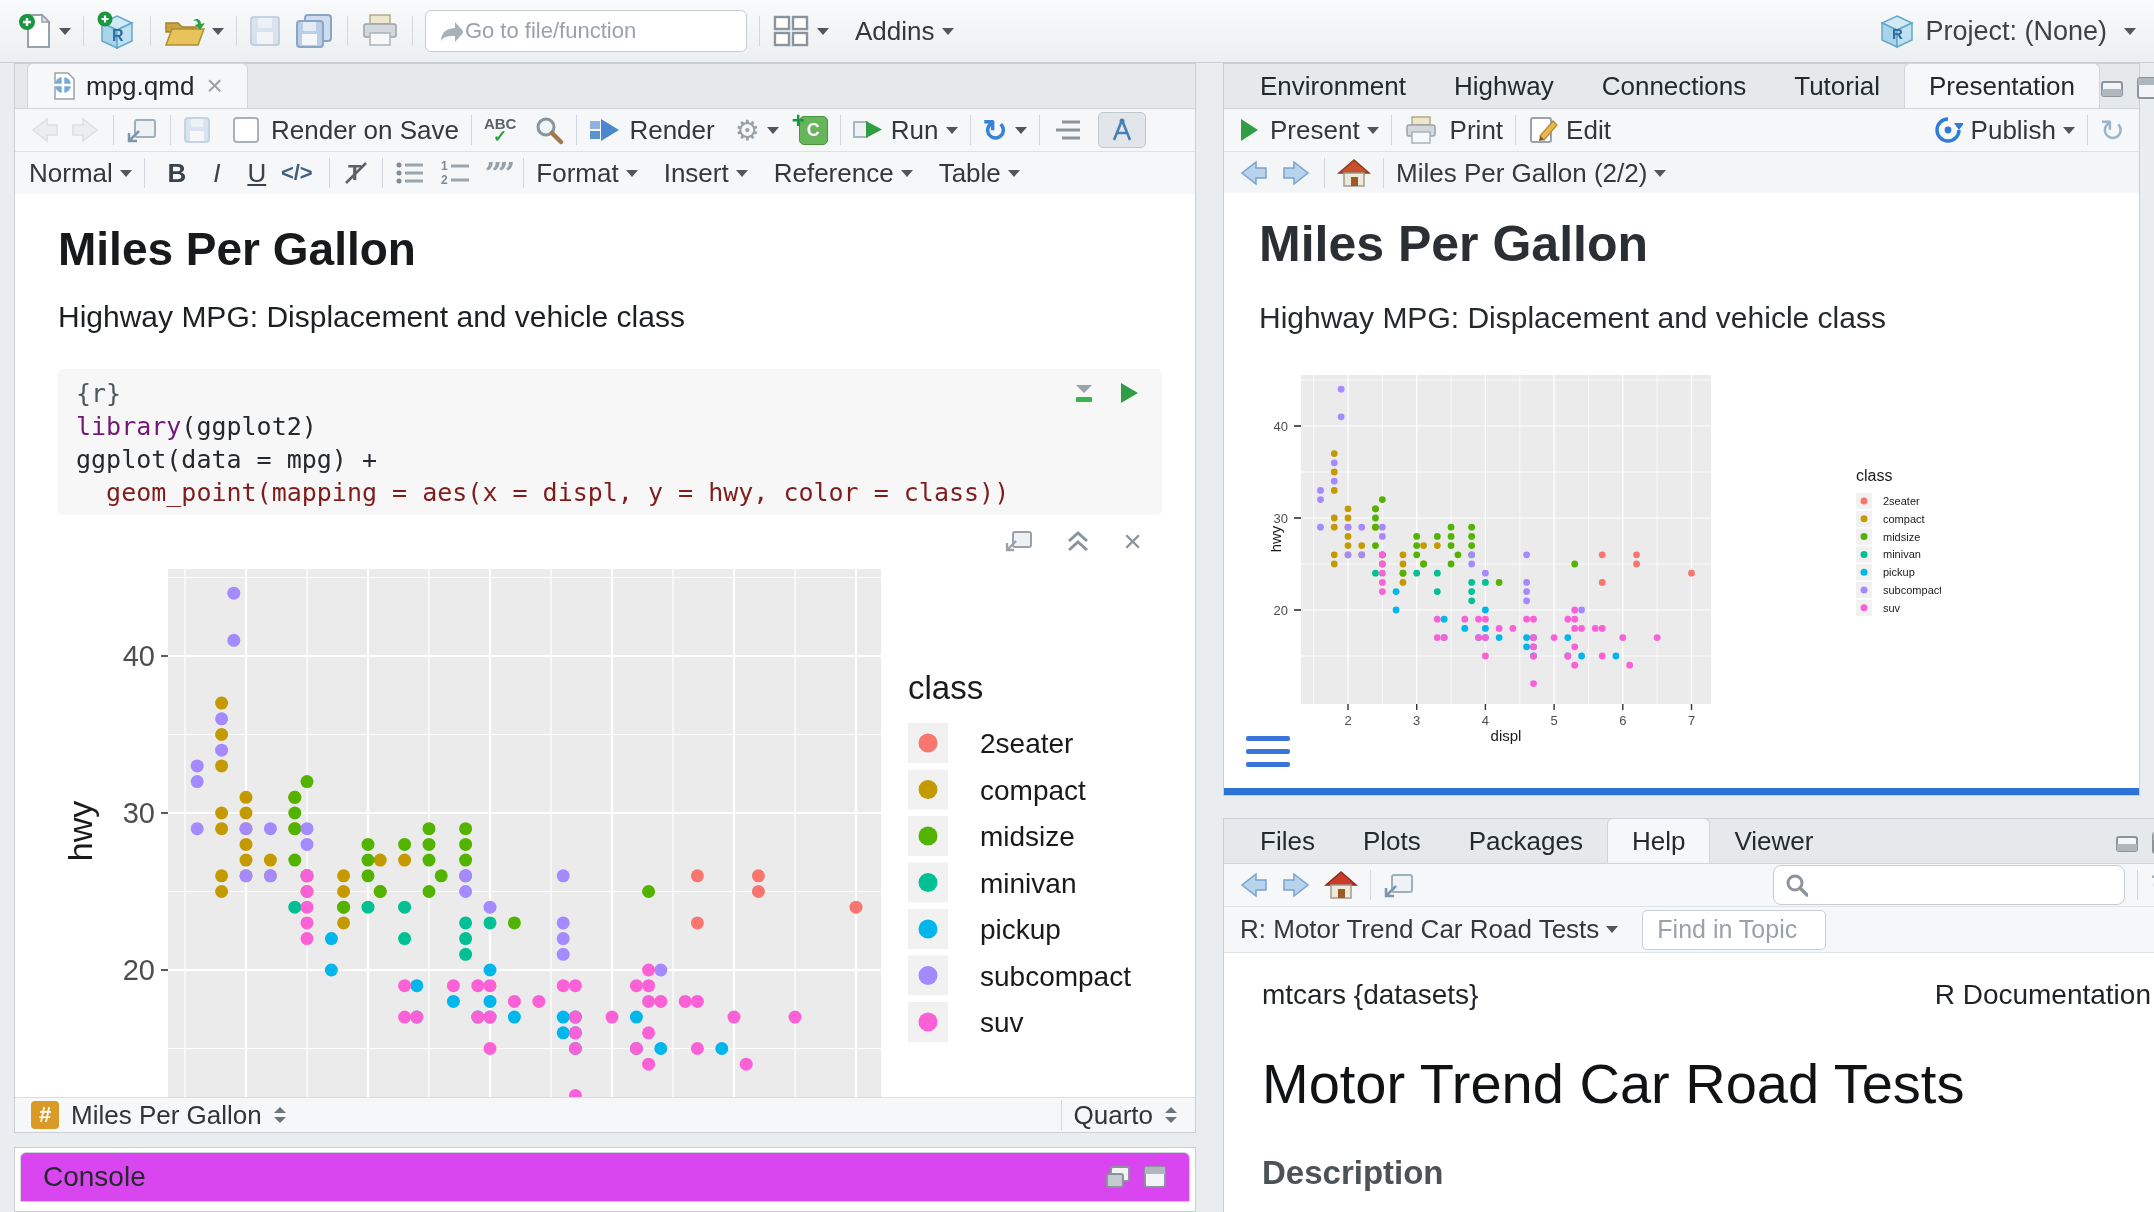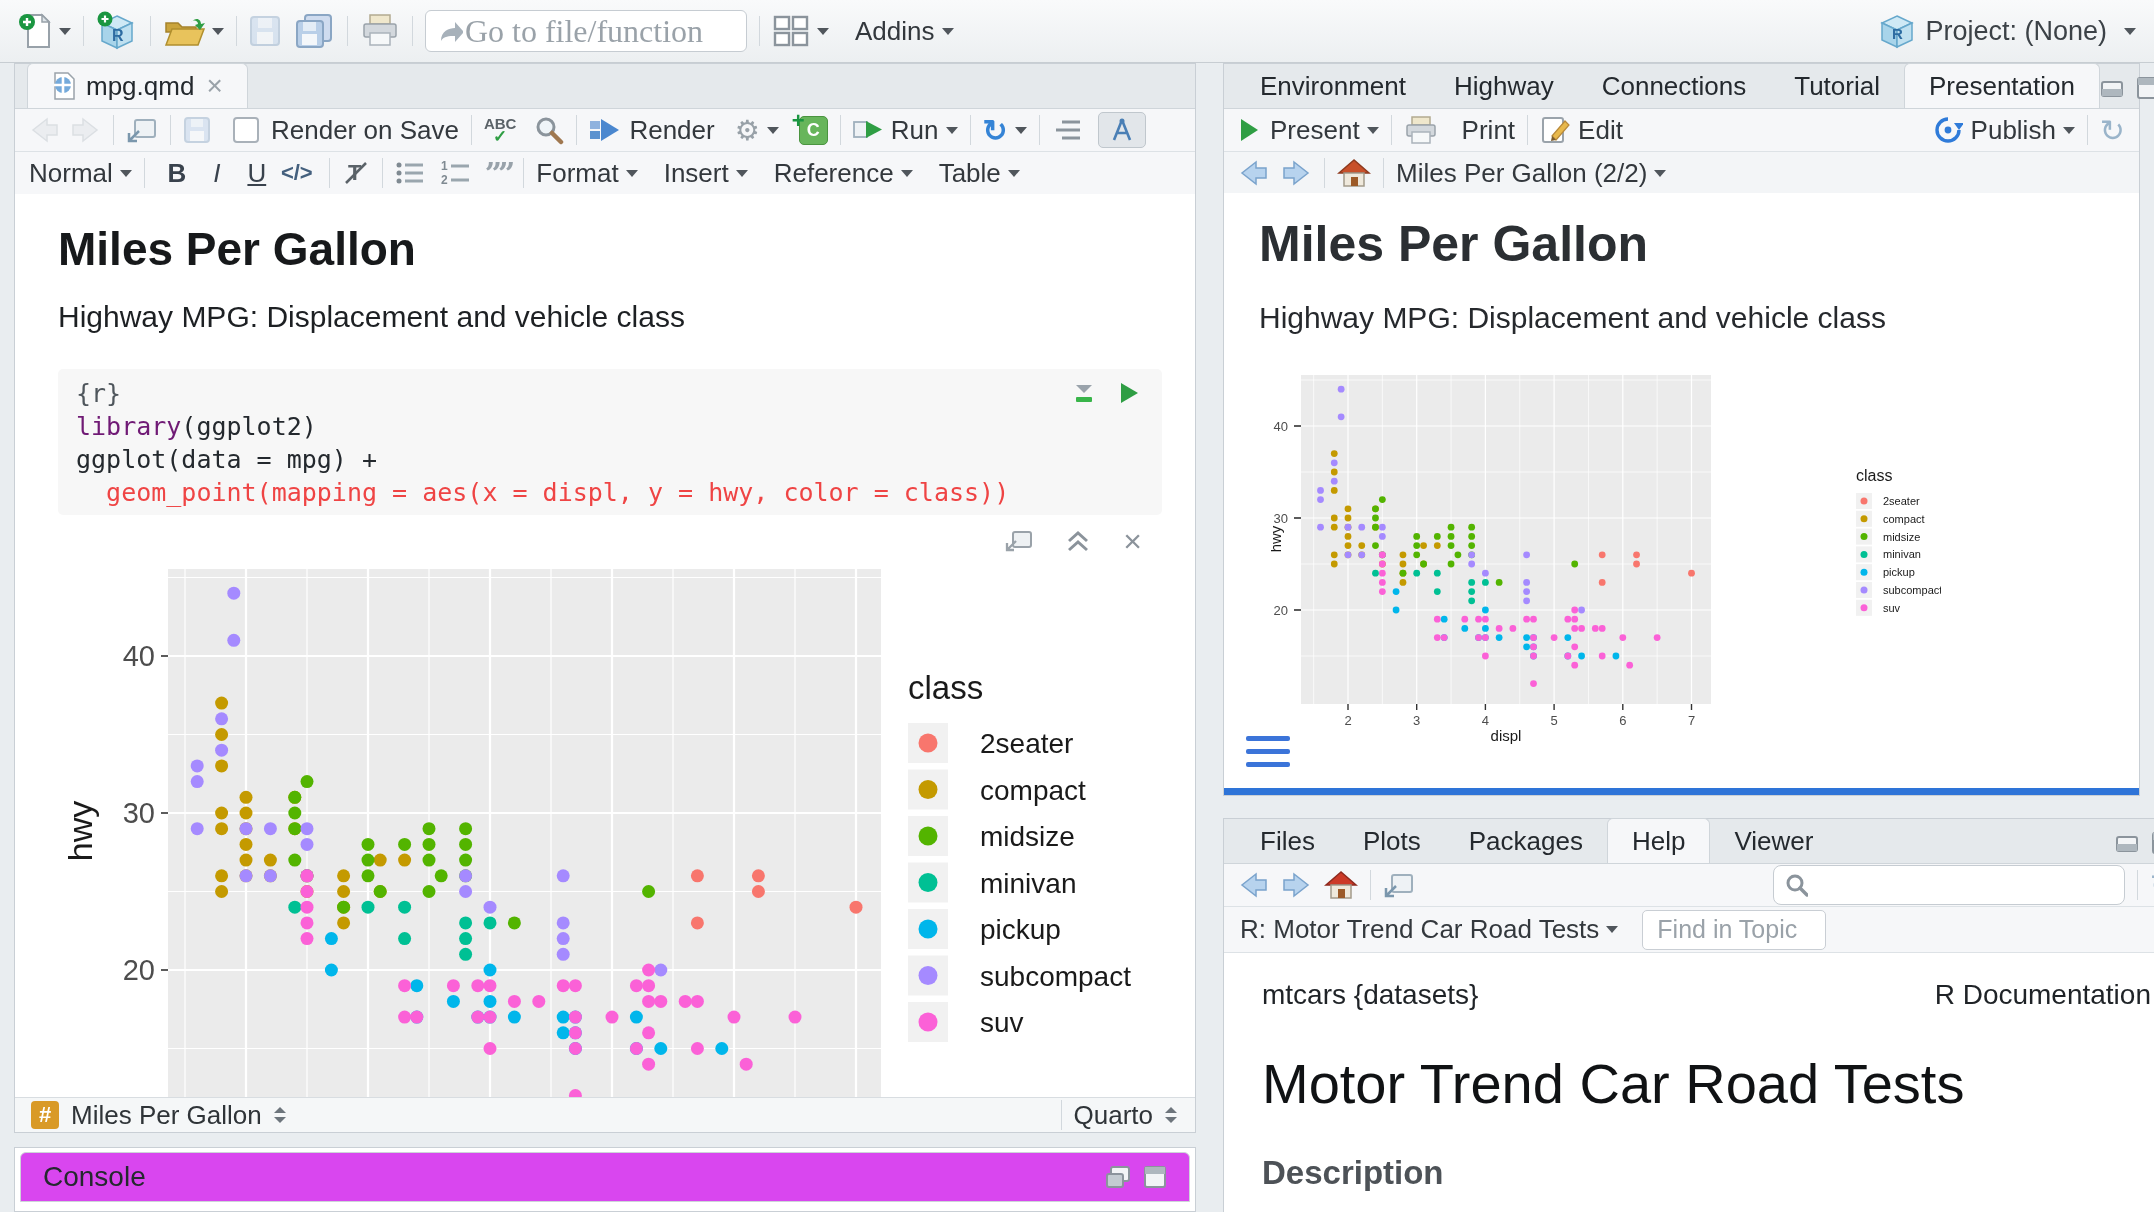--- a/index.html
+++ b/index.html
@@ -6,21 +6,21 @@
   body{width:2154px;height:1212px;background:#e9edf0;font-family:"Liberation Sans",sans-serif;overflow:hidden;position:relative;color:#24292e;}
   #root{position:absolute;inset:0;}
   .sep{width:1px;height:30px;background:#d2d8dd;margin:0 12px;flex:none;}
   .crt{width:0;height:0;border-left:6px solid transparent;border-right:6px solid transparent;border-top:7px solid #50565c;margin-left:7px;flex:none;}
   .tb-label{font-size:26px;color:#33383d;}
   .icon-btn{display:inline-flex;align-items:center;justify-content:center;flex:none;}
   .dim{opacity:.45;}
   
   #main-toolbar{position:absolute;left:0;top:0;width:2154px;height:63px;background:linear-gradient(#f9fafb,#ecef f1);background:linear-gradient(#f9fafb,#eceff1);border-bottom:1px solid #c7cdd2;display:flex;align-items:center;padding:0 18px;box-sizing:border-box;}
   #goto-box{display:flex;align-items:center;background:#fff;border:1px solid #c6ccd2;border-radius:6px;height:40px;width:300px;padding:0 10px;}
-  #goto-box input{border:none;outline:none;font-size:32px;width:100%;font-family:Liberation Serif, serif;color:#333;background:transparent;}
+  #goto-box input{border:none;outline:none;font-size:22px;width:100%;font-family:Liberation Sans, sans-serif;color:#333;background:transparent;}
   #goto-box input::placeholder{color:#9aa2a9;}
   .project-group{display:flex;align-items:center;gap:10px;font-size:27px;color:#3c4247;}
   
   .pane{position:absolute;background:#fff;border:1px solid #c9cfd5;box-sizing:border-box;}
   .tabstrip{display:flex;align-items:flex-end;background:#e5e9ec;border-bottom:1px solid #cfd5da;height:45px;padding-left:12px;box-sizing:border-box;}
   .tabs{display:flex;align-items:flex-end;height:100%;}
   .tab{height:44px;display:flex;align-items:center;padding:0 24px;font-size:26px;color:#24292e;border-radius:6px 6px 0 0;cursor:default;}
   .tab.active{background:#f6f7f9;border:1px solid #cfd5da;border-bottom:none;}
   .winbtns{margin-left:auto;display:flex;gap:10px;padding:0 14px 8px 0;}
   .toolbar{background:#f6f7f9;border-bottom:1px solid #dde2e6;height:43px;display:flex;align-items:center;padding:0 14px;box-sizing:border-box;}
@@ -304,21 +304,21 @@
     </div>
 
     <div id="doc-area">
       <h1 id="doc-title">Miles Per Gallon</h1>
       <p id="doc-subtitle">Highway MPG: Displacement and vehicle class</p>
       <div id="chunk">
         <div id="chunk-lines">
             <div class="code-line"><span style="color: rgb(79, 86, 92);">{r}</span></div>
             <div class="code-line"><span style="color: #701a75;">library</span><span style="color: rgb(36, 41, 46);">(ggplot2)</span></div>
             <div class="code-line"><span style="color: rgb(36, 41, 46);">ggplot(data = mpg) +</span></div>
-            <div class="code-line"><span style="color: #ef4444;">  geom_point(mapping = aes(x = displ, y = hwy, color = class))</span></div>
+            <div class="code-line"><span style="color: #7f1d1d;">  geom_point(mapping = aes(x = displ, y = hwy, color = class))</span></div>
           </div>
         <div id="chunk-icons">
           <span class="icon-btn">
               <svg width="24" height="24">
                 <polygon points="4,4 20,4 12,12" fill="#9aa3ab"></polygon>
                 <rect x="4" y="16" width="16" height="5" rx="1" fill="#39b54a"></rect>
               </svg>
             </span>
           <span class="icon-btn">
               <svg width="22" height="24">
@@ -598,21 +598,21 @@
         <span class="tb-label" style="margin-left:10px">Present</span>
         <span class="crt"></span>
       </span>
       <div class="sep"></div>
       <span class="icon-btn">
         <svg width="34" height="30">
             <rect x="8" y="2" width="18" height="8" fill="#efe7cc" stroke="#b3ab90" stroke-width="1.5"></rect>
             <rect x="3" y="10" width="28" height="11" rx="2" fill="#d3d8dd" stroke="#9aa3ab" stroke-width="1.5"></rect>
             <rect x="8" y="17" width="18" height="11" fill="#f6f8f9" stroke="#aab3ba" stroke-width="1.5"></rect>
           </svg>
-        <span class="tb-label" style="margin-left:24px">Print</span>
+        <span class="tb-label" style="margin-left:12px">Print</span>
       </span>
       <div class="sep"></div>
       <span class="icon-btn">
         <svg width="30" height="30">
             <rect x="3" y="3" width="20" height="24" rx="2" fill="#fff" stroke="#9aa3ab" stroke-width="2"></rect>
             <polygon points="12,21 25,6 29,10 16,25" fill="#e8b84b" stroke="#b8893a" stroke-width="1.2"></polygon>
             <polygon points="12,21 16,25 11,26" fill="#7a5c2e"></polygon>
           </svg>
         <span class="tb-label" style="margin-left:8px">Edit</span>
       </span>

